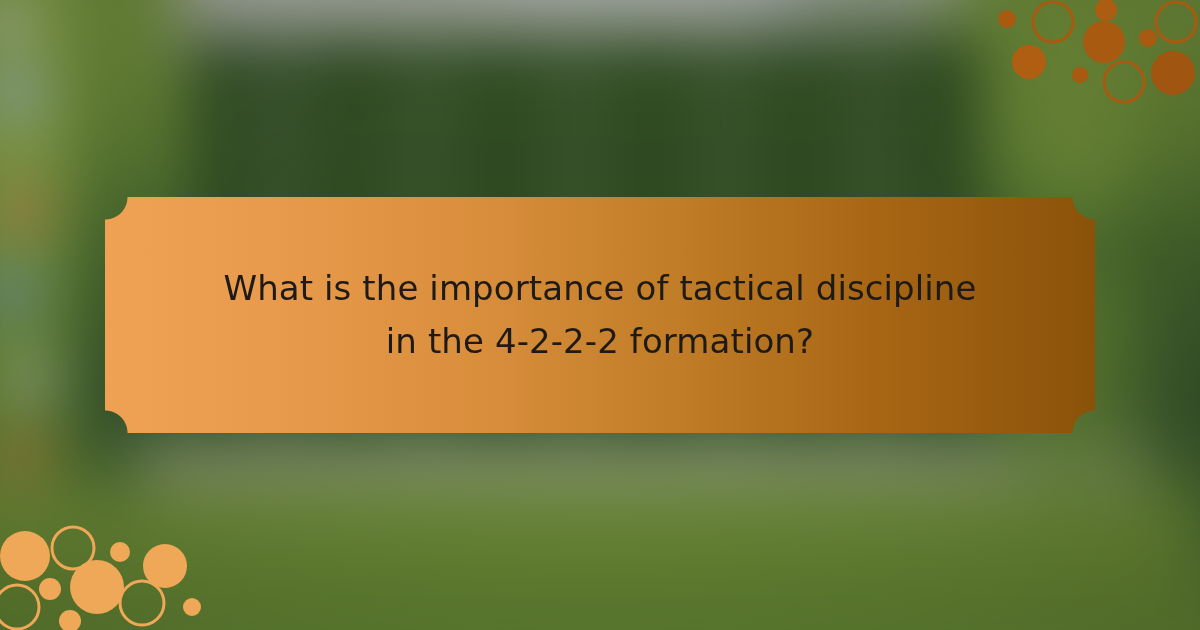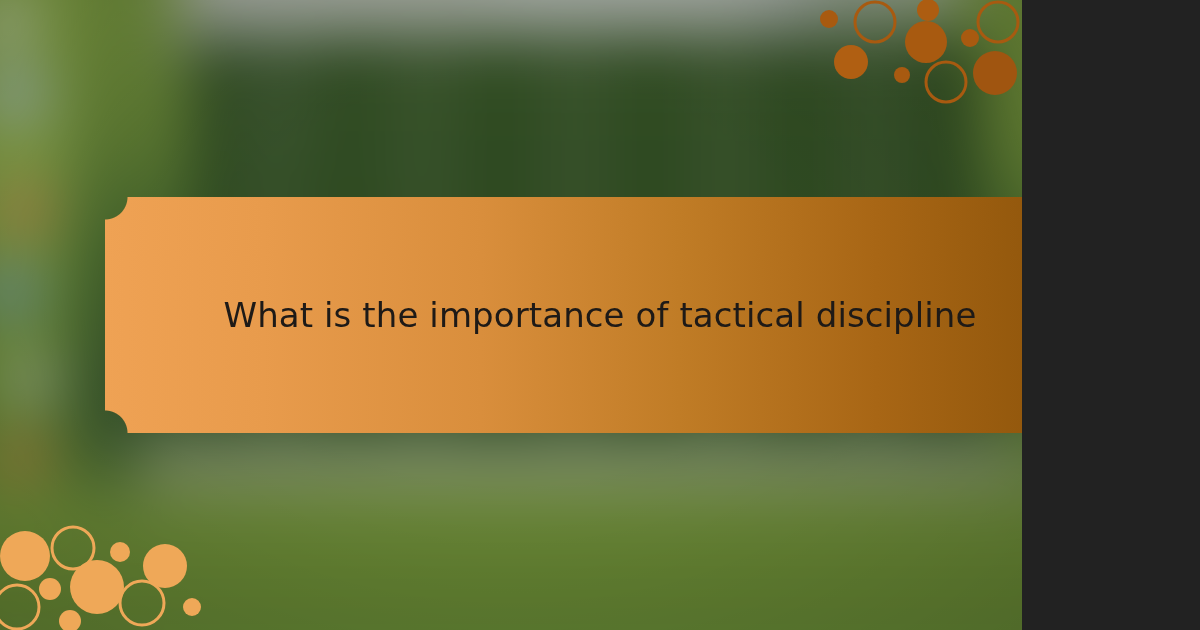--- a/index.html
+++ b/index.html
@@ -3,21 +3,21 @@
 <meta charset="utf-8">
 <title>Tactical Discipline Question Card</title>
 <style>
   html, body {
     margin: 0;
     padding: 0;
     background: #222;
   }
   #stage {
     position: relative;
-    width: 1022px;
+    width: 1200px;
     height: 630px;
     overflow: hidden;
     font-family: "DejaVu Sans", "Liberation Sans", sans-serif;
     background: #4d7c0f;
   }
 
   
   .bg-layer {
     position: absolute;
     inset: -60px;
@@ -223,16 +223,17 @@
       <circle cx="142" cy="603" r="22" fill="none" stroke="#efa858" stroke-width="3"></circle>
       <circle cx="70" cy="621" r="11" fill="#efa858"></circle>
       <circle cx="192" cy="607" r="9" fill="#efa858"></circle>
     </svg>
   </div>
 
   <div class="card">
     <div class="card-bg"></div>
     <h1 class="card-title">
       <span>What is the importance of tactical discipline</span><br>
+      <span>in the 4-2-2-2 formation?</span>
     </h1>
   </div>
 
 </div>
 
 </body></html>

